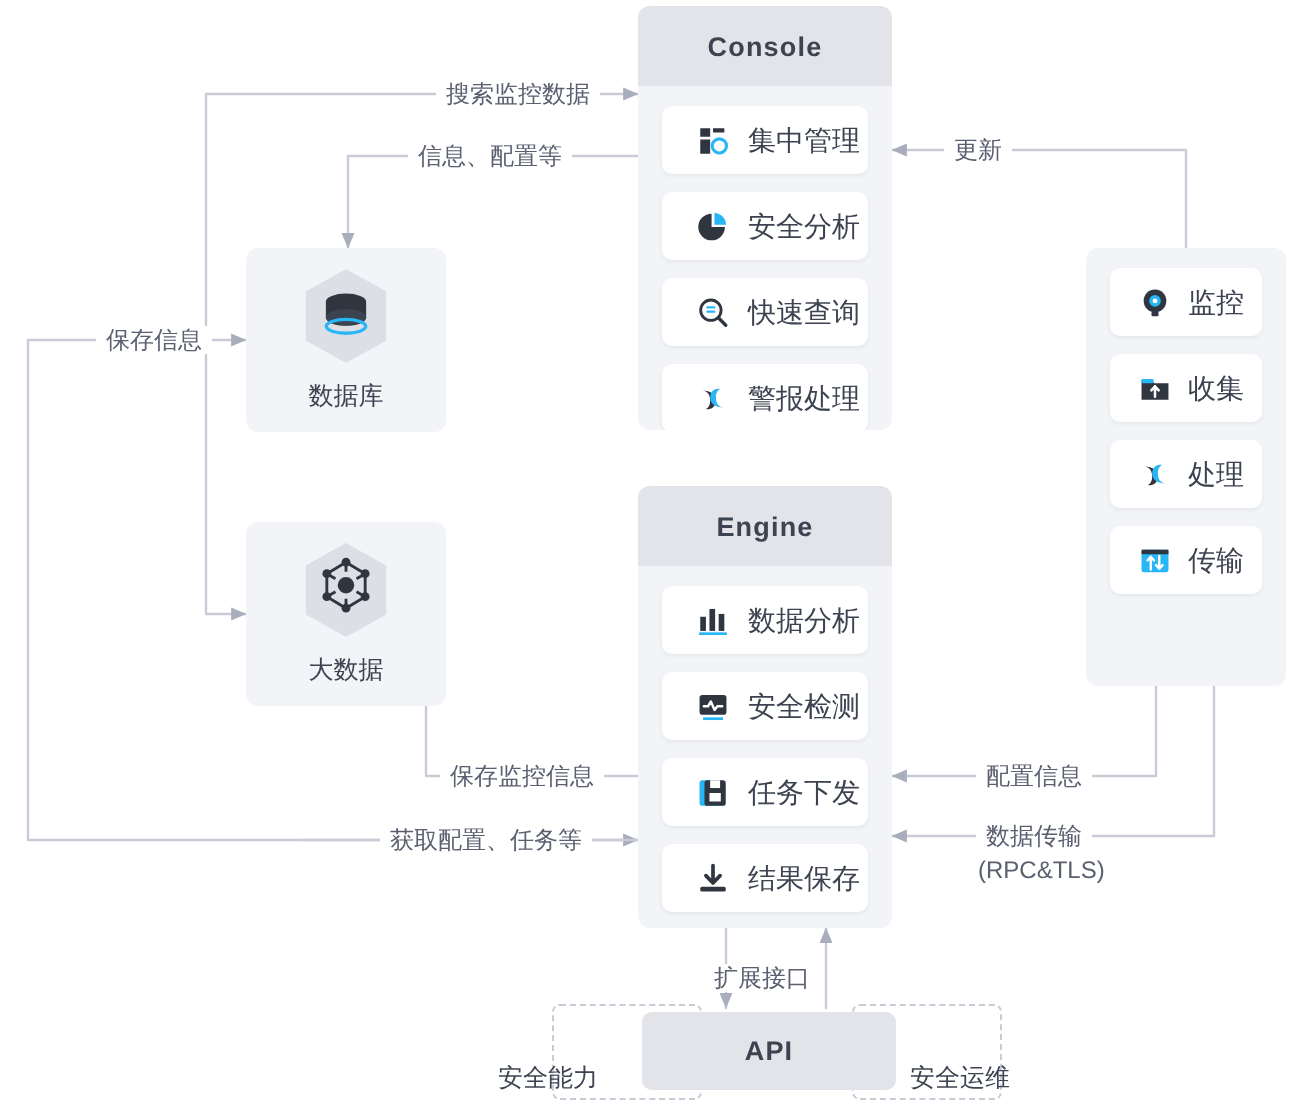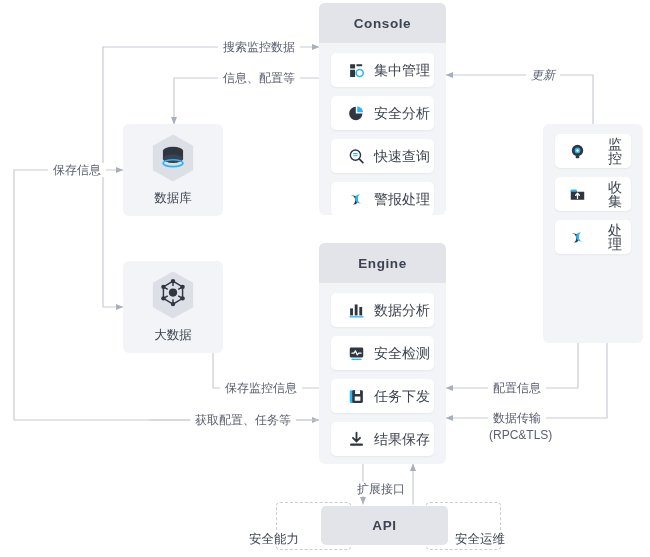--- a/index.html
+++ b/index.html
@@ -39,21 +39,21 @@
     background:#ffffff;
     border-radius:5px;
     height:34px;
     display:flex;align-items:center;
     gap:9px;
     padding-left:17px;
     font-size:14px;
     color:#3d4350;
     box-shadow:0 1px 2px rgba(60,70,90,.07);
   }
-  .chip.agent{padding-left:14px;gap:22px;}
+  .chip.agent{padding-left:14px;gap:8px;}
   .chip .ic{width:17px;height:17px;flex:0 0 17px;display:block;}
   .chip .tx{line-height:1;}
 
   
   .node{
     position:absolute;
     background:#f2f4f7;
     border-radius:6px;
     display:flex;flex-direction:column;
     align-items:center;justify-content:center;
@@ -125,23 +125,23 @@
       <path d="M578,342 L578,388 L446,388" marker-end="url(#ar)"></path>
 
       <path d="M607,342 L607,418 L446,418" marker-end="url(#ar)"></path>
 
       <path d="M363,464 L363,504" marker-end="url(#ar)"></path>
       <path d="M413,504 L413,464" marker-end="url(#ar)"></path>
     </g>
   </svg>
 
   <div class="wlbl" style="left:218px;top:40px;">搜索监控数据</div>
-  <div class="wlbl" style="left:218px;top:71px;">信息、配置等</div>
+  <div class="wlbl" style="left:204px;top:71px;">信息、配置等</div>
   <div class="wlbl" style="left:48px;top:163px;">保存信息</div>
-  <div class="wlbl" style="left:526px;top:68px;font-style:italic;">更新</div>
+  <div class="wlbl" style="left:472px;top:68px;">更新</div>
   <div class="wlbl" style="left:220px;top:381px;">保存监控信息</div>
   <div class="wlbl" style="left:190px;top:413px;">获取配置、任务等</div>
   <div class="wlbl" style="left:488px;top:381px;">配置信息</div>
   <div class="wlbl" style="left:488px;top:411px;">数据传输</div>
   <div class="wlbl" style="left:484px;top:428px;">(RPC&amp;TLS)</div>
   <div class="wlbl" style="left:352px;top:482px;">扩展接口</div>
 
   <div class="panel" style="left:319px;top:3px;width:127px;height:212px;">
     <div class="panel-head">Console</div>
     <div class="panel-body">
@@ -251,20 +251,29 @@
       </div>
 
       <div class="chip agent">
         <svg class="ic" viewBox="0 0 24 24">
           <path d="M4 6c4 0 6 3 6 7 0 3-1 5-3 6 4 1 7-2 7-6 0-4-3-7-10-7z" fill="#2f3640"></path>
           <path d="M20 18c-4 0-6-3-6-7 0-3 1-5 3-6-4-1-7 2-7 6 0 4 3 7 10 7z" fill="#29b6f6"></path>
         </svg>
         <span class="tx">处理</span>
       </div>
 
+      <div class="chip agent">
+        <svg class="ic" viewBox="0 0 24 24">
+          <rect x="2.5" y="4" width="19" height="16" rx="1.6" fill="#29b6f6"></rect>
+          <rect x="2.5" y="4" width="19" height="3.2" fill="#2f3640"></rect>
+          <path d="M9 18V9.5M9 9l-2.3 2.6M9 9l2.3 2.6" fill="none" stroke="#ffffff" stroke-width="1.7" stroke-linecap="round" stroke-linejoin="round"></path>
+          <path d="M15 8.5V17M15 17.5l2.3-2.6M15 17.5l-2.3-2.6" fill="none" stroke="#ffffff" stroke-width="1.7" stroke-linecap="round" stroke-linejoin="round"></path>
+        </svg>
+        <span class="tx">传输</span>
+      </div>
 
     </div>
   </div>
 
   <div class="node" style="left:123px;top:124px;width:100px;height:92px;">
     <svg class="hexwrap" viewBox="0 0 48 52">
       <path d="M24 1.5 45 13.2v25.6L24 50.5 3 38.8V13.2z" fill="#dcdfe6"></path>
       <ellipse cx="24" cy="18.5" rx="10.5" ry="4.2" fill="#2f3640"></ellipse>
       <path d="M13.5 18.5v8.4c0 2.3 4.7 4.2 10.5 4.2s10.5-1.9 10.5-4.2v-8.4z" fill="#2f3640"></path>
       <ellipse cx="24" cy="26.6" rx="10.5" ry="4.2" fill="#3b4350"></ellipse>

